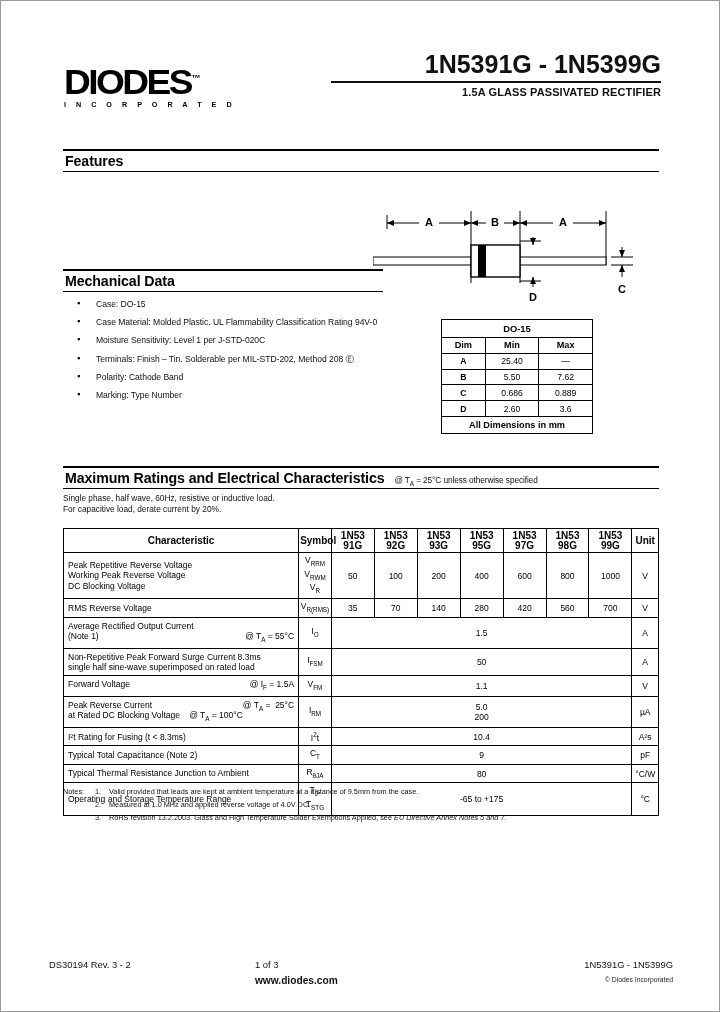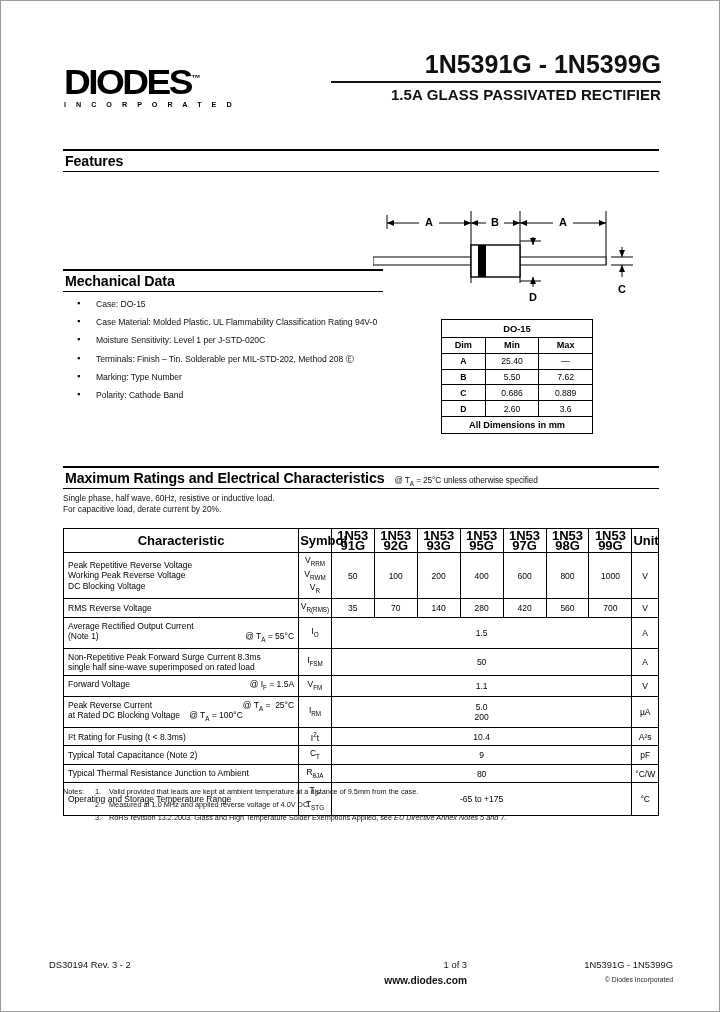--- a/index.html
+++ b/index.html
@@ -19,21 +19,21 @@
     transform:scaleX(1.06);transform-origin:left center;
   }
   .logo-word sup{font-size:9px;vertical-align:super;letter-spacing:0;}
   .logo-sub{
     font-size:7.2px;font-weight:bold;letter-spacing:4.0px;color:#000;
     margin-top:1px;
   }
   .title-wrap{position:absolute;right:60px;top:48px;text-align:right;width:420px;}
   .title-main{font-size:25px;font-weight:bold;color:#111;letter-spacing:0px;line-height:30px;}
   .title-rule{border-bottom:2.2px solid #111;margin:2px 0 3px 90px;}
-  .title-sub{font-size:15px;font-weight:bold;color:#111;letter-spacing:0.1px;}
+  .title-sub{font-size:11px;font-weight:bold;color:#111;letter-spacing:0.1px;}
 
   
   .sect{position:absolute;left:62px;width:596px;}
   .sect .bar-top{border-top:2.4px solid #000;}
   .sect .bar-bot{border-top:1.1px solid #000;}
   .sect h2{font-size:14.2px;font-weight:bold;margin:2px 0 2px 2px;color:#000;letter-spacing:-0.1px;}
   .sect .h2row{display:flex;align-items:baseline;}
   .sect .h2note{font-size:8.3px;font-weight:normal;margin-left:10px;color:#111;letter-spacing:-0.1px;}
 
   
@@ -55,42 +55,42 @@
   .dim-tbl .ttl{font-weight:bold;font-size:9.4px;padding:3px 0;}
   .dim-tbl .hd{font-weight:bold;font-size:9.2px;margin-left:8px;}
   .dim-tbl .dimcol{font-weight:bold;}
   .dim-tbl .foot{font-weight:bold;font-size:9.2px;padding:3px 0;}
 
   
   .intro{position:absolute;left:62px;top:492px;font-size:8.3px;line-height:11px;color:#111;}
   .mtbl{position:absolute;left:62px;top:527px;width:596px;border-collapse:collapse;
     table-layout:fixed;}
   .mtbl td,.mtbl th{border:1px solid #000;color:#000;font-size:8.5px;font-weight:normal;}
-  .mtbl th{text-align:center;font-weight:bold;padding:2px 1px;line-height:9.5px;font-size:13px;}
+  .mtbl th{text-align:center;font-weight:bold;padding:2px 1px;line-height:9.5px;font-size:10px;}
   .mtbl td.ch{text-align:left;padding:3px 4px;line-height:10.2px;}
   .mtbl td.sym{text-align:center;padding:2px 1px;line-height:10px;}
   .mtbl td.val{text-align:center;padding:2px 1px;}
   .mtbl td.unit{text-align:center;padding:2px 1px;}
   .mtbl .cnd{float:right;text-align:left;}
   sub{font-size:6.3px;}
   sup{font-size:6.3px;}
 
   
   .notes{position:absolute;left:62px;top:786px;width:600px;font-size:7.3px;color:#111;line-height:10.6px;}
   .notes .lab{position:absolute;left:0;top:0;}
   .notes ol{list-style:none;margin:0;padding:0 0 0 46px;}
   .notes li{position:relative;margin-bottom:2.2px;}
   .notes li .n{position:absolute;left:-14px;}
   .notes i{font-style:italic;}
 
   
   .ftr{position:absolute;left:48px;top:958px;width:624px;}
   .ftr-row{display:flex;align-items:flex-start;}
   .ftr-l{width:33%;font-size:9.4px;color:#111;}
-  .ftr-c{width:34%;text-align:right;}
+  .ftr-c{width:34%;text-align:left;}
   .ftr-c .pg{font-size:9.4px;color:#111;}
   .ftr-c .url{font-size:10.2px;font-weight:bold;color:#111;margin-top:5px;}
   .ftr-r{width:33%;text-align:right;}
   .ftr-r .pn{font-size:9.4px;color:#111;}
   .ftr-r .cp{font-size:6.8px;color:#222;margin-top:6px;}
 </style>
 </head>
 <body>
 
 <div class="page">
@@ -118,22 +118,22 @@
 
   <div class="sect" style="top:268px;width:320px;">
     <div class="bar-top"></div>
     <h2>Mechanical Data</h2>
     <div class="bar-bot"></div>
     <ul class="bul mech">
       <li>Case: DO-15</li>
       <li>Case Material: Molded Plastic.  UL Flammability Classification Rating 94V-0</li>
       <li>Moisture Sensitivity:  Level 1 per J-STD-020C</li>
       <li>Terminals: Finish – Tin. Solderable per MIL-STD-202, Method 208 Ⓔ</li>
+      <li>Polarity: Cathode Band</li>
       <li>Marking: Type Number</li>
-      <li>Polarity: Cathode Band</li>
     </ul>
   </div>
 
   <div class="pkg">
     <svg width="290" height="118" viewBox="0 0 290 118">
 
       <line x1="14" y1="16" x2="14" y2="30" stroke="#000" stroke-width="1"></line>
       <line x1="98" y1="12" x2="98" y2="84" stroke="#000" stroke-width="1"></line>
       <line x1="147" y1="12" x2="147" y2="84" stroke="#000" stroke-width="1"></line>
       <line x1="233" y1="12" x2="233" y2="66" stroke="#000" stroke-width="1"></line>

